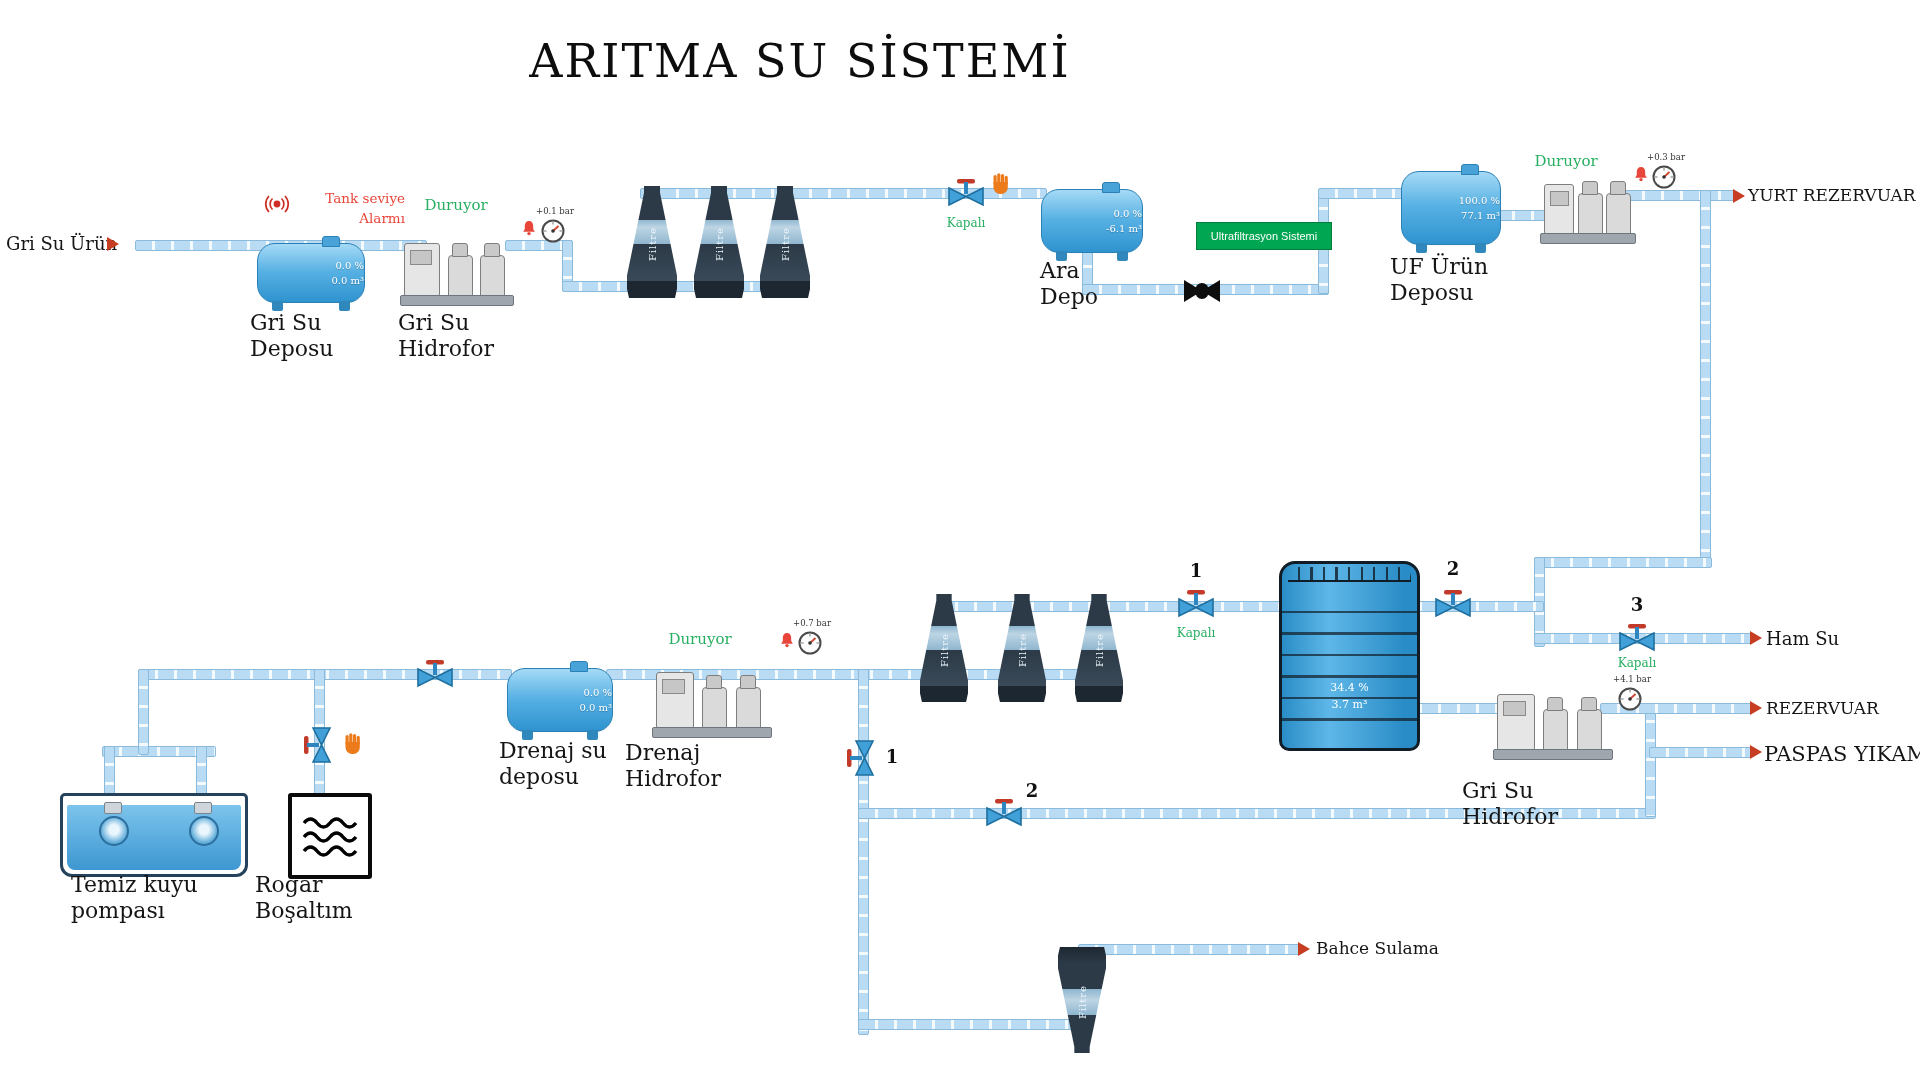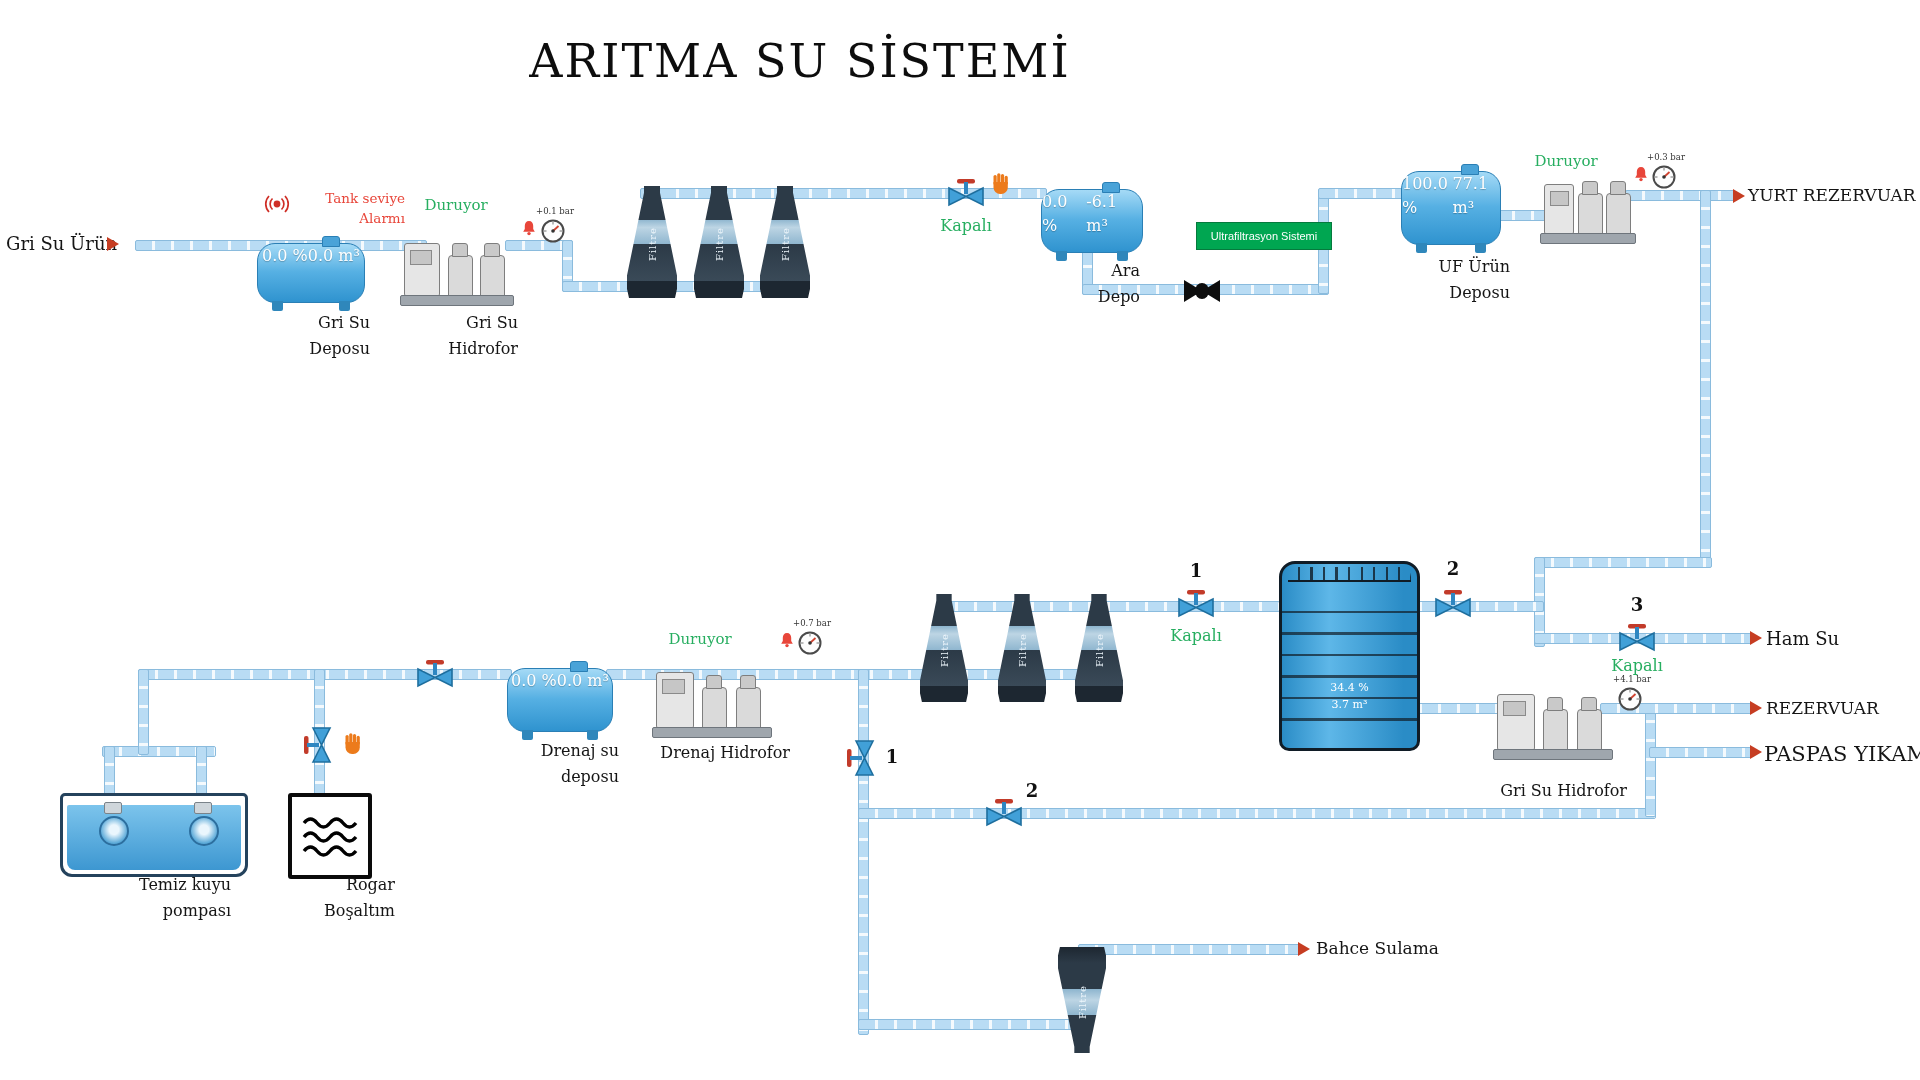--- a/index.html
+++ b/index.html
@@ -11,22 +11,22 @@
       border:1px solid #8abbdd;border-radius:2px;z-index:1;}
   .pv{position:absolute;width:9px;background-color:#b9dcf4;
       background-image:repeating-linear-gradient(180deg,rgba(255,255,255,0) 0 16px,rgba(255,255,255,.85) 16px 19px);
       border:1px solid #8abbdd;border-radius:2px;z-index:1;}
   
   .htank{position:absolute;z-index:3;background:linear-gradient(180deg,#a5daf6 0%,#56b0e3 48%,#2f93cf 100%);
          border:1.5px solid #2a7fb5;border-radius:18px;}
   .htank::before{content:"";position:absolute;top:-8px;left:60%;width:16px;height:9px;background:#4aa3d8;
          border:1px solid #2a7fb5;border-radius:3px 3px 0 0;}
   .htank-leg{position:absolute;bottom:-9px;width:11px;height:10px;background:#2f87bb;border-radius:0 0 2px 2px;}
-  .htank-vals{position:absolute;inset:0;display:flex;flex-direction:row;align-items:flex-start;justify-content:center;
-         color:#fff;font-size:16px;line-height:1.5;text-shadow:0 1px 1px rgba(0,0,0,.25);}
+  .htank-vals{position:absolute;inset:0;display:flex;flex-direction:column;align-items:flex-end;justify-content:center;
+         color:#fff;font-size:10px;line-height:1.5;text-shadow:0 1px 1px rgba(0,0,0,.25);}
   
   .vtank{position:absolute;z-index:3;border:3px solid #101c26;border-radius:16px 16px 10px 10px;
          background:linear-gradient(90deg,#2a8cc6,#5eb7e8 35%,#2a8cc6 90%);margin-left:8px;}
   .vtank::before{content:"";position:absolute;left:6px;right:6px;top:3px;height:13px;border-bottom:2.5px solid #101c26;
          background:repeating-linear-gradient(90deg,transparent 0 10px,rgba(16,28,38,.8) 10px 12.5px);border-radius:10px 10px 0 0;}
   .vtank::after{content:"";position:absolute;left:0;right:0;top:28px;bottom:10px;
          background:repeating-linear-gradient(180deg,transparent 0 19px,rgba(16,28,38,.7) 19px 21.5px);}
   .vtank-vals{position:absolute;left:0;right:0;bottom:34px;text-align:center;color:#fff;font-size:11px;line-height:1.6;z-index:2;}
   
   .filter{position:absolute;z-index:3;width:50px;height:112px;}
@@ -45,24 +45,24 @@
   .pump-cyl::before{content:"";position:absolute;left:3px;top:-13px;width:14px;height:12px;background:#c9c9c9;border:1.5px solid #7e7e7e;border-radius:3px 3px 0 0;}
   .pump-base{position:absolute;left:-4px;right:-4px;bottom:0;height:9px;background:#9fa6ad;border:1.5px solid #6e757c;border-radius:2px;}
   
   .valve{position:absolute;z-index:4;width:40px;height:36px;}
   .gauge{position:absolute;z-index:4;}
   .gval{position:absolute;z-index:4;font-size:8.5px;color:#333;text-align:center;width:48px;}
   .bell{position:absolute;z-index:4;}
   .hand{position:absolute;z-index:5;}
   .sig{position:absolute;z-index:4;}
   
-  .lbl{position:absolute;z-index:4;text-align:right;font-size:16px;line-height:26px;color:#151515;}
+  .lbl{position:absolute;z-index:4;text-align:left;font-size:22px;line-height:26px;color:#151515;}
   .lbl1{position:absolute;z-index:4;font-size:18px;color:#151515;white-space:nowrap;}
   .status{position:absolute;z-index:4;text-align:center;font-size:15px;color:#27ae60;}
-  .state{position:absolute;z-index:4;text-align:center;font-size:16px;color:#27ae60;}
+  .state{position:absolute;z-index:4;text-align:center;font-size:12px;color:#27ae60;}
   .alarm-txt{position:absolute;z-index:4;text-align:right;font-size:13.5px;line-height:20px;color:#e8463a;}
   .vnum{position:absolute;z-index:4;text-align:center;font-size:18px;font-weight:bold;color:#111;}
   .arr{position:absolute;z-index:4;width:0;height:0;border-top:7px solid transparent;border-bottom:7px solid transparent;border-left:12px solid #c63d22;}
   .title{position:absolute;left:0;right:320px;top:34px;text-align:center;font-size:46px;letter-spacing:2px;color:#0d0d0d;z-index:4;}
   .ufbox{position:absolute;z-index:4;background:#00a651;border:1.5px solid #057a3d;color:#fff;font-size:11px;
          display:flex;align-items:center;justify-content:center;font-family:"Liberation Sans",sans-serif;}
   
   .basin{position:absolute;z-index:3;background:#fff;border:3px solid #24425c;border-radius:5px 5px 12px 12px;}
   .basin-water{position:absolute;left:4px;right:4px;top:9px;bottom:4px;background:linear-gradient(180deg,#7cc4ec,#3d97d1);border-radius:2px 2px 8px 8px;}
   .basin-pump{position:absolute;width:26px;height:26px;border-radius:50%;background:radial-gradient(circle at 50% 45%,#eaf6fd 25%,#5aa9d8 70%);border:2px solid #2c6e9e;}

